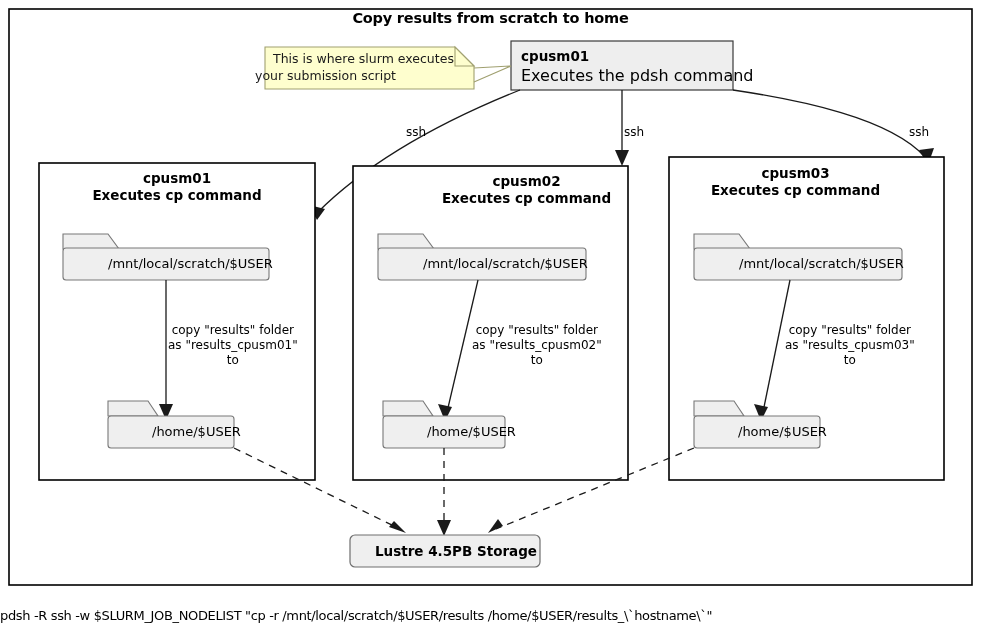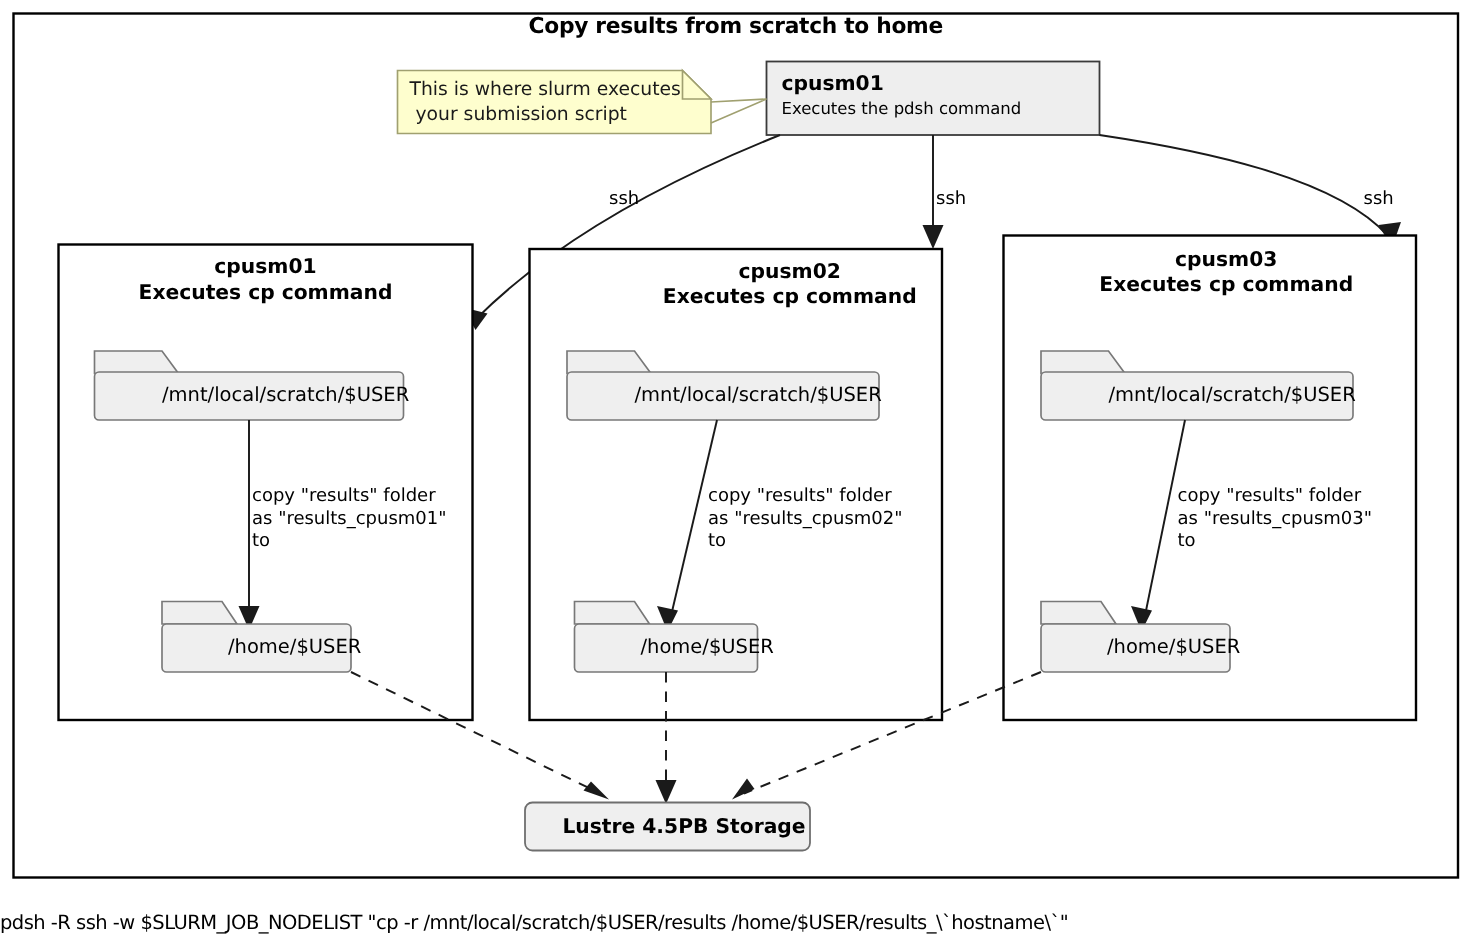--- a/index.html
+++ b/index.html
@@ -17,23 +17,23 @@
   .note-fold{fill:#FEFECE;stroke:#A0A070;stroke-width:1.1;}
   .note-link{fill:none;stroke:#A0A070;stroke-width:1.1;}
   .edge{fill:none;stroke:#1A1A1A;stroke-width:1.3;}
   .edge-dashed{fill:none;stroke:#1A1A1A;stroke-width:1.3;stroke-dasharray:7 6;}
   .arrowhead{fill:#1A1A1A;stroke:none;}
   .txt{position:absolute;white-space:pre;color:#000000;}
   .title-text{font-size:14.5px;font-weight:bold;letter-spacing:-0.2px;}
   .caption-text{font-size:13px;letter-spacing:-0.35px;}
   .ctr-title{font-size:13.5px;font-weight:bold;text-align:center;line-height:17px;}
   .node-name{font-size:13.5px;font-weight:bold;}
-  .node-sub{font-size:11px;}
+  .node-sub{font-size:16px;}
   .folder-label{font-size:13px;margin-left:36px;}
-  .edge-label{font-size:12px;line-height:15px;}
+  .edge-label{font-size:12px;line-height:15px;text-align:center;}
   .store-label{font-size:13.5px;font-weight:bold;}
   .note-text{font-size:12.5px;line-height:16px;color:#1a1a1a;}
 </style>
 </head>
 <body>
 
 <div id="stage">
 
   <svg class="layer" viewBox="0 0 981 633">
     <defs></defs>
@@ -90,40 +90,40 @@
 
     <path class="edge-dashed" d="M694,448 L496,529"></path>
     <polygon class="arrowhead" points="488,533 498,519 503,526"></polygon>
 
     <rect class="store-rect" x="350" y="535" width="190" height="32" rx="5"></rect>
   </svg>
 
   <div class="txt note-text" style="left:273px;top:51px;">This is where slurm executes</div>
 
   <div class="txt title-text" style="left:0;top:10px;width:981px;text-align:center;">Copy results from scratch to home</div>
-  <div class="txt note-text" style="left:277px;top:68px;text-align:center;">your submission script</div>
+  <div class="txt note-text" style="left:255px;top:68px;text-align:center;">your submission script</div>
 
   <div class="txt node-name" style="left:521px;top:48px;">cpusm01</div>
   <div class="txt node-sub" style="left:521px;top:66px;">Executes the pdsh command</div>
 
   <div class="txt edge-label" style="left:406px;top:125px;">ssh</div>
   <div class="txt edge-label" style="left:624px;top:125px;">ssh</div>
   <div class="txt edge-label" style="left:909px;top:125px;">ssh</div>
 
   <div class="txt ctr-title" style="left:39px;top:170px;width:276px;"><span>cpusm01</span><br><span>Executes cp command</span></div>
   <div class="txt folder-label" style="left:72px;top:256px;">/mnt/local/scratch/$USER</div>
   <div class="txt edge-label" style="left:168px;top:323px;"><span>copy "results" folder</span><br><span>as "results_cpusm01"</span><br><span>to</span></div>
   <div class="txt folder-label" style="left:116px;top:424px;">/home/$USER</div>
 
   <div class="txt ctr-title" style="left:353px;top:173px;width:275px;margin-left:36px;"><span>cpusm02</span><br><span>Executes cp command</span></div>
   <div class="txt folder-label" style="left:387px;top:256px;">/mnt/local/scratch/$USER</div>
   <div class="txt edge-label" style="left:472px;top:323px;"><span>copy "results" folder</span><br><span>as "results_cpusm02"</span><br><span>to</span></div>
   <div class="txt folder-label" style="left:391px;top:424px;">/home/$USER</div>
 
-  <div class="txt ctr-title" style="left:669px;top:165px;width:253px;margin-left:22px;"><span>cpusm03</span><br><span>Executes cp command</span></div>
+  <div class="txt ctr-title" style="left:669px;top:165px;width:253px;"><span>cpusm03</span><br><span>Executes cp command</span></div>
   <div class="txt folder-label" style="left:703px;top:256px;">/mnt/local/scratch/$USER</div>
   <div class="txt edge-label" style="left:785px;top:323px;"><span>copy "results" folder</span><br><span>as "results_cpusm03"</span><br><span>to</span></div>
   <div class="txt folder-label" style="left:702px;top:424px;">/home/$USER</div>
 
   <div class="txt store-label" style="left:350px;top:543px;width:212px;text-align:center;">Lustre 4.5PB Storage</div>
 
   <div class="txt caption-text" style="left:0;top:608px;width:981px;text-align:left;">pdsh -R ssh -w $SLURM_JOB_NODELIST "cp -r /mnt/local/scratch/$USER/results /home/$USER/results_\`hostname\`"</div>
 
 </div>
 

